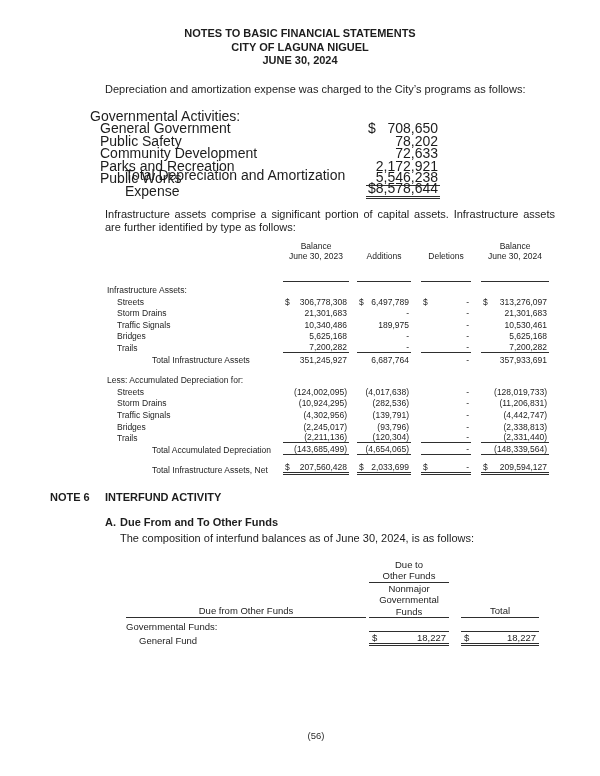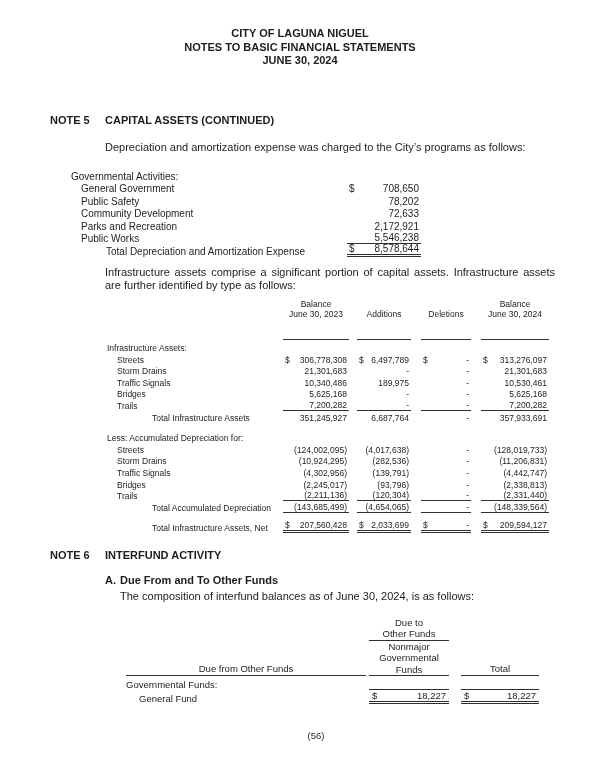--- a/index.html
+++ b/index.html
@@ -14,21 +14,21 @@
   .note-head .nlabel { width:55px; flex:none; }
   .para { font-size:11px; line-height:13.5px; margin-left:105px; width:450px; }
   .j { text-align:justify; }
 
   .money { display:flex; justify-content:space-between; }
   .u  { border-bottom:1px solid #2e2e2e; }
   .uu { border-bottom:3px double #2e2e2e; }
   .ut { border-top:1px solid #2e2e2e; }
 
   
-  .t1 { margin:15px 0 0 71px; font-size:10px; }
+  .t1 { margin:15px 0 0 90px; font-size:14px; }
   .t1-row { display:flex; align-items:flex-end; height:12.5px; }
   .t1 .c-l { width:276px; flex:none; }
   .t1 .money { width:74px; padding:0 2px; }
   .t1 .ind1 { padding-left:10px; }
   .t1 .ind2 { padding-left:35px; }
 
   
   .t2 { margin:6px 0 0 107px; font-size:8.5px; }
   .t2-head { display:flex; align-items:flex-end; margin-bottom:2px; }
   .t2-row { display:flex; align-items:flex-end; height:11.6px; }
@@ -60,29 +60,25 @@
   .sub-head .alabel { width:15px; flex:none; }
   .note6-gap { margin-top:16px; }
   .footer { position:absolute; left:16px; top:730px; width:100%; text-align:center; font-size:9.5px; color:#2a2a2a; }
 </style>
 </head>
 <body>
 
 <div class="page">
 
   <div class="doc-header">
+    <div>NOTES TO BASIC FINANCIAL STATEMENTS</div>
     <div>CITY OF LAGUNA NIGUEL</div>
-    <div>NOTES TO BASIC FINANCIAL STATEMENTS</div>
     <div>JUNE 30, 2024</div>
   </div>
 
-  <div class="note-head">
-    <div class="nlabel">NOTE 5</div>
-    <div>CAPITAL ASSETS (CONTINUED)</div>
-  </div>
 
   <div class="para" style="margin-top:15px;">Depreciation and amortization expense was charged to the City’s programs as follows:</div>
 
   <div class="t1">
     <div class="t1-row">
       <div class="c-l">Governmental Activities:</div>
     </div>
     <div class="t1-row">
       <div class="c-l ind1">General Government</div>
       <div class="money">

